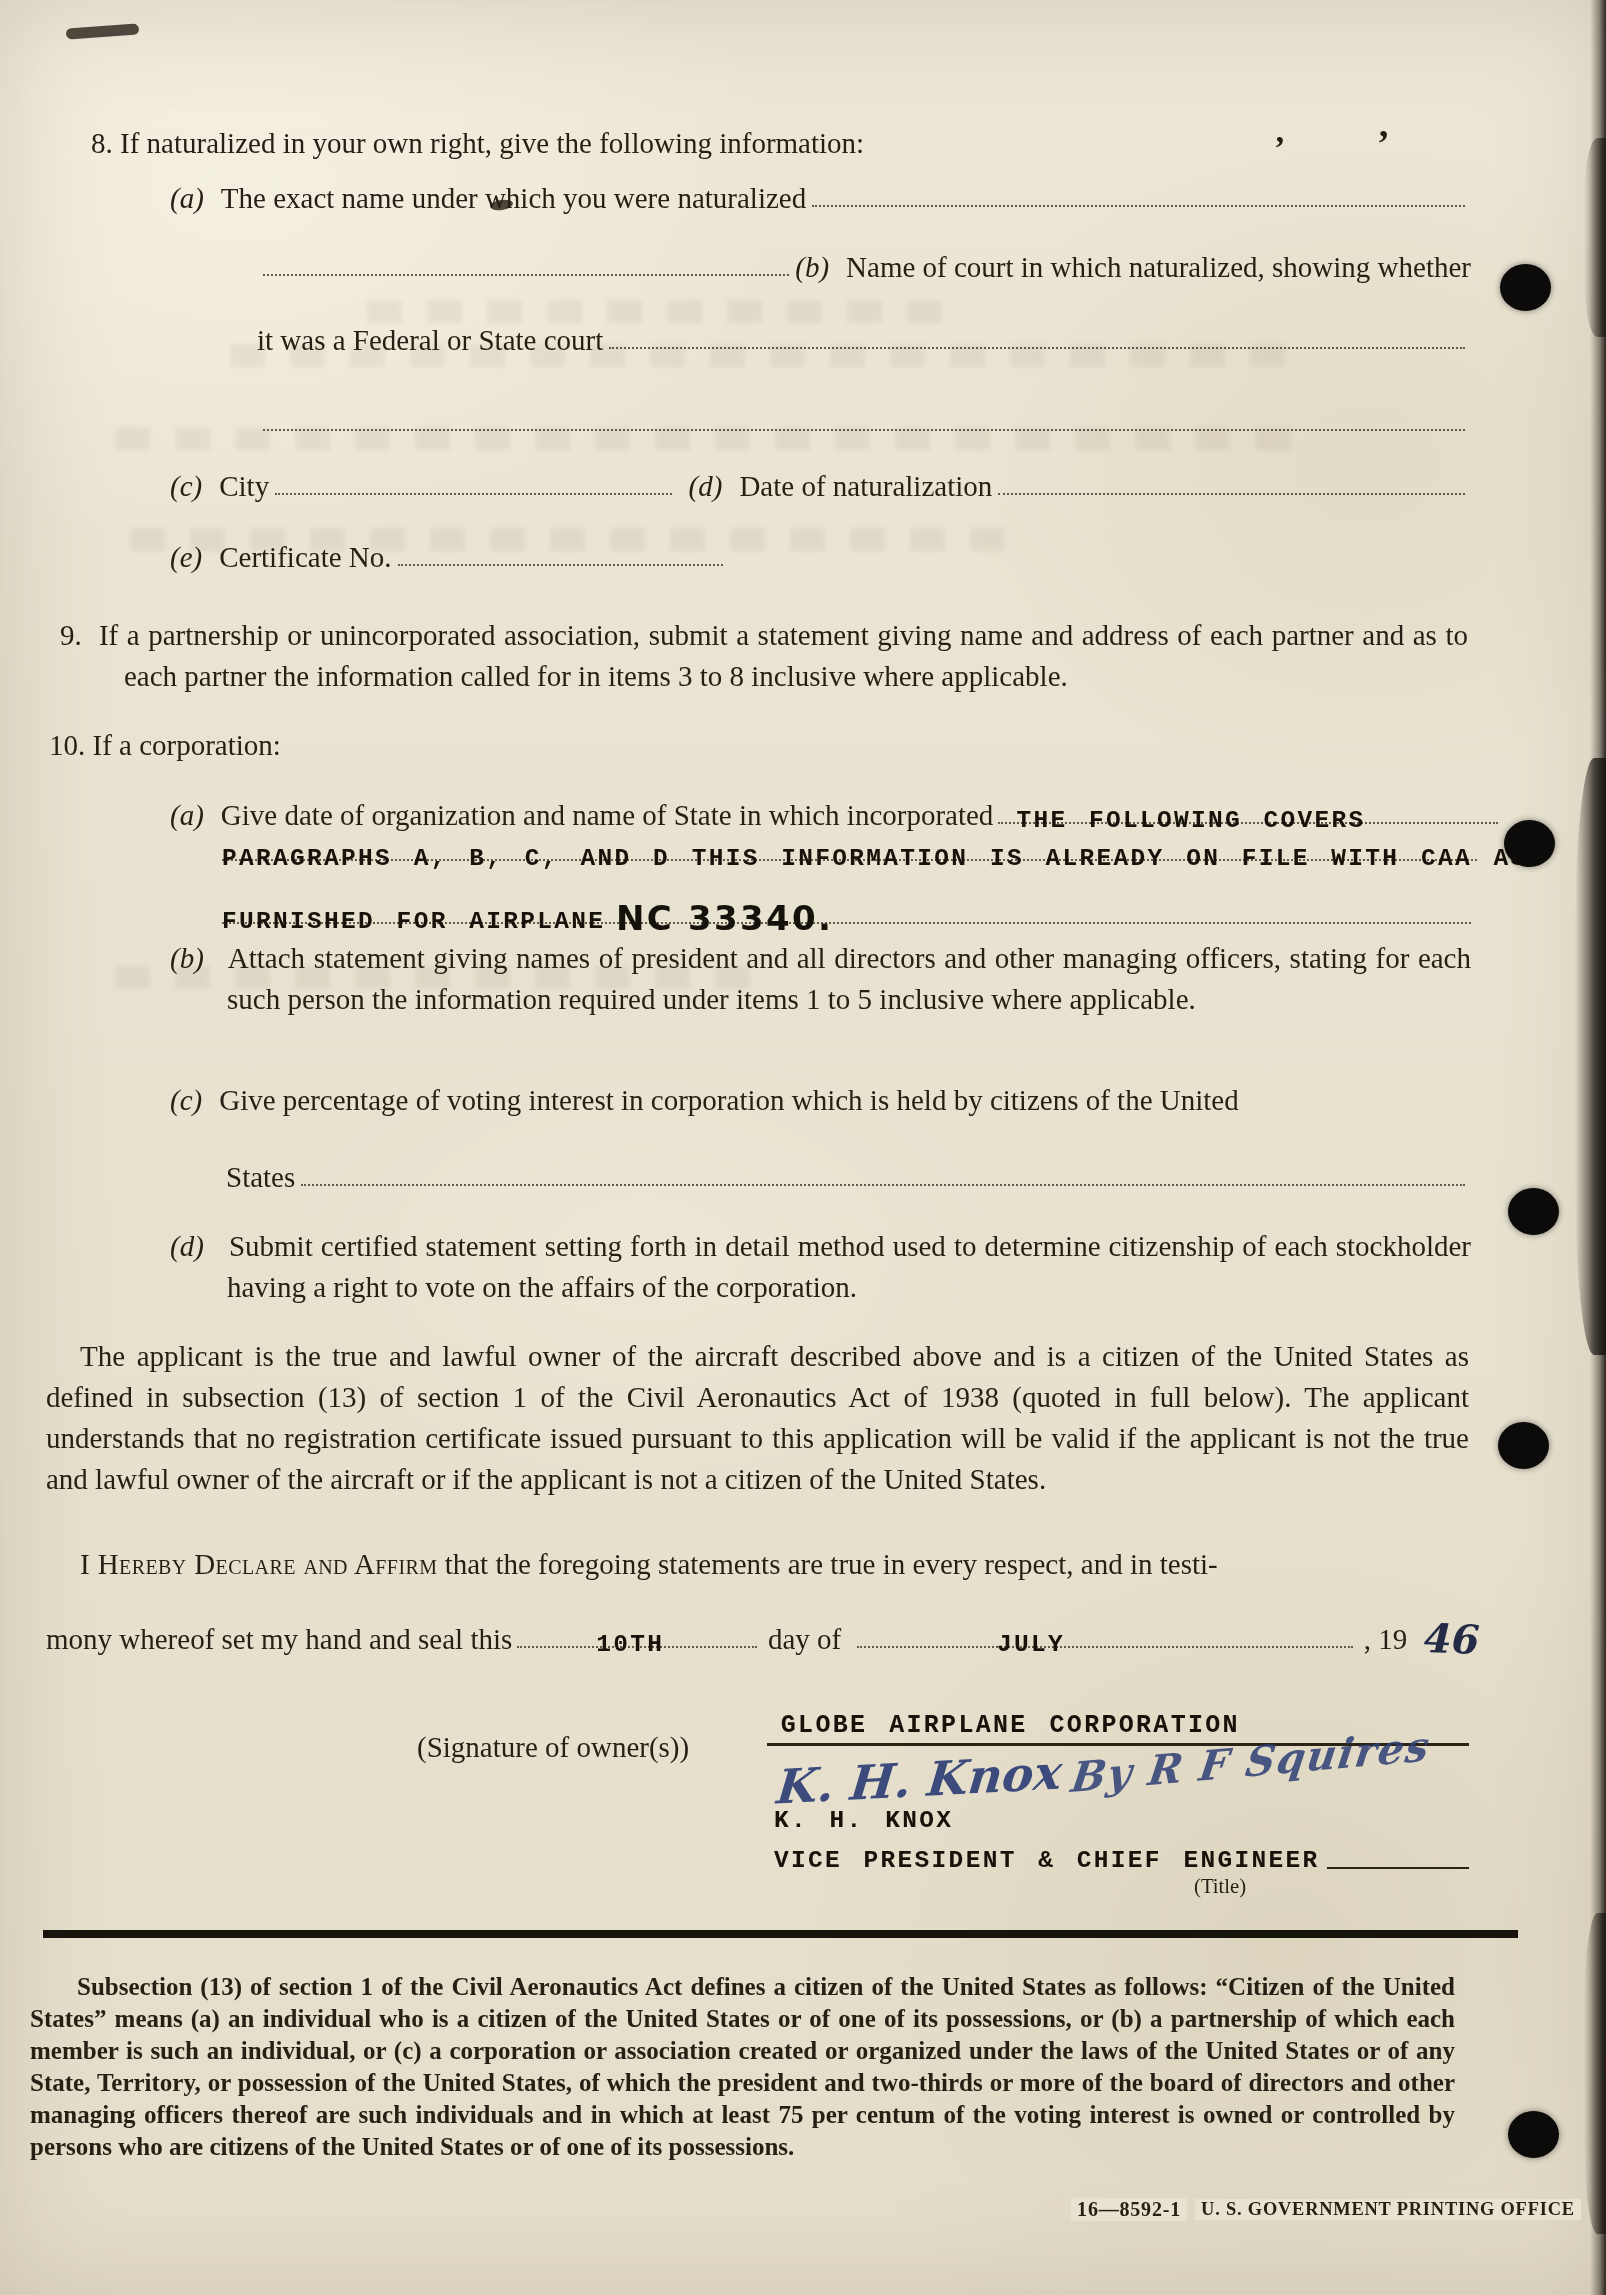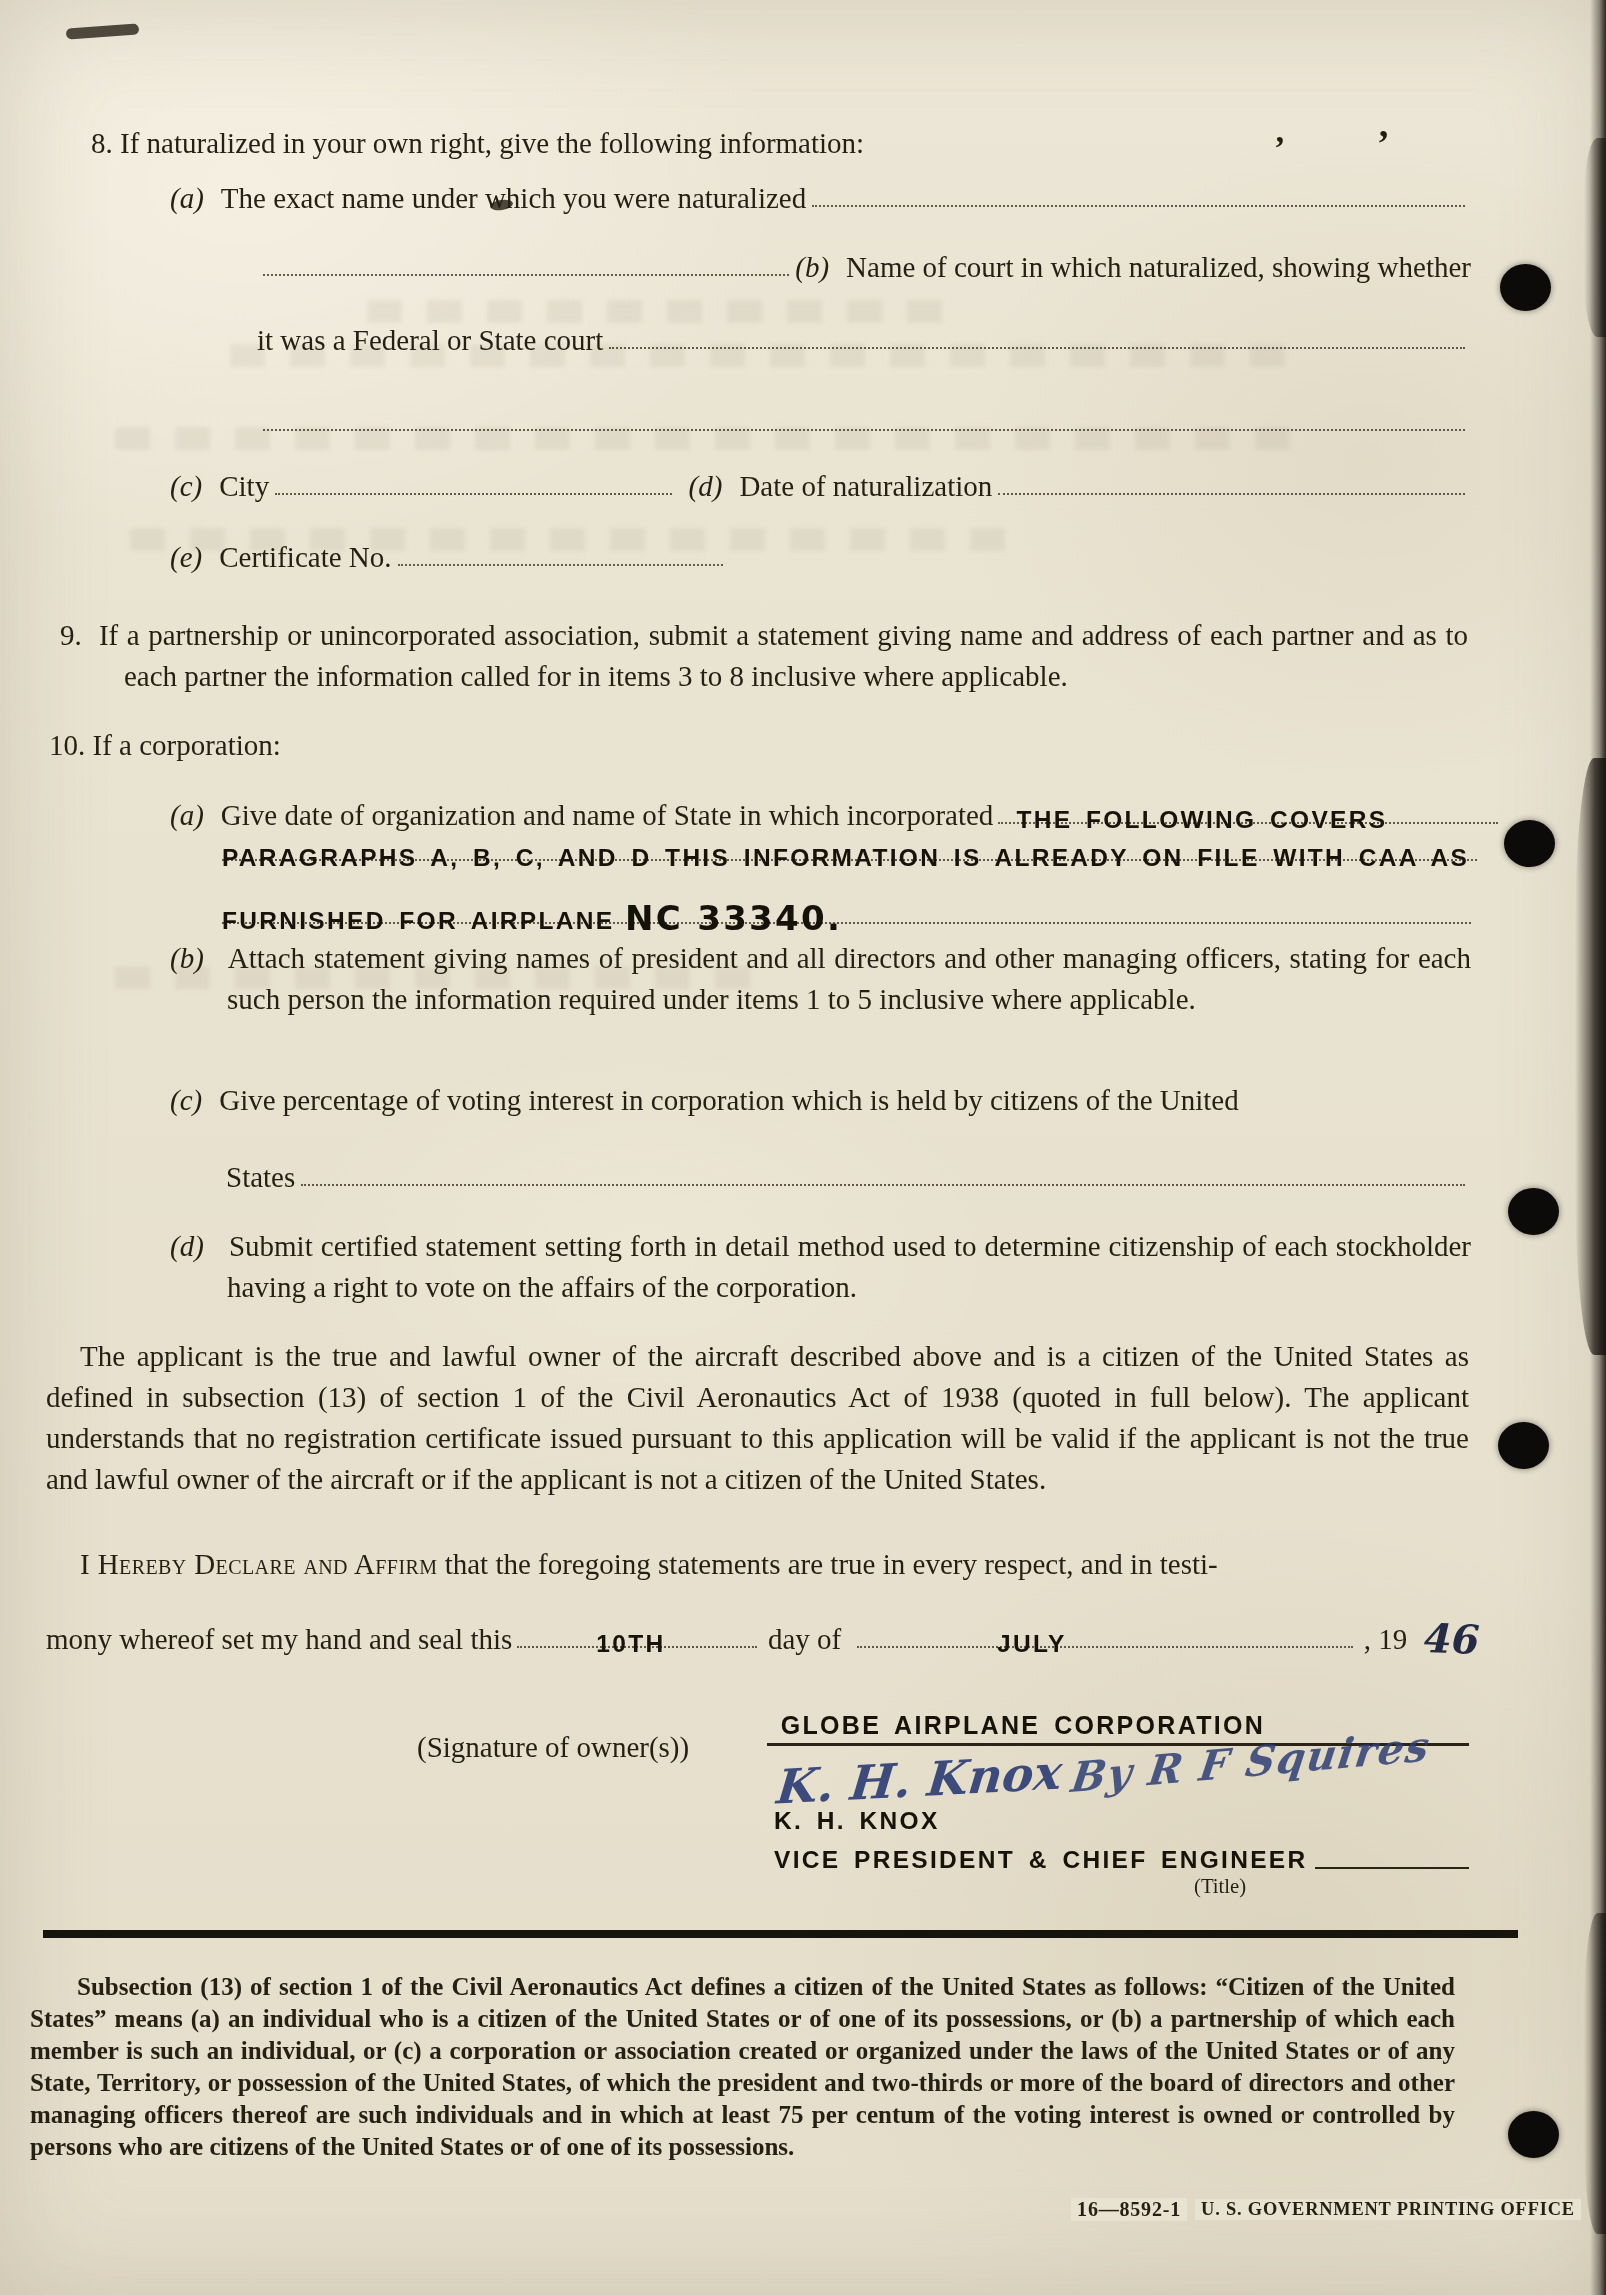--- a/index.html
+++ b/index.html
@@ -17,21 +17,21 @@
     box-shadow: inset 0 0 107px rgba(120,105,80,.22);
   }
   .abs { position:absolute; }
   .row { position:absolute; display:flex; align-items:flex-end; height:41px; }
   .lbl { font-style:italic; flex:0 0 auto; margin-right:17px; white-space:nowrap; }
   .txt { flex:0 0 auto; white-space:nowrap; }
   .dots { flex:1 1 auto; border-bottom:2.3px dotted rgba(62,54,40,.8); margin:0 6.1px 7.7px 6.1px; min-width:23px; }
   .hang { padding-left:64px; text-indent:-64px; text-align:justify; line-height:41px; }
   .hang-sub { padding-left:57px; text-indent:-57px; text-align:justify; line-height:41px; }
   .para { text-align:justify; line-height:41px; }
-  .typed { font-family:Liberation Sans, sans-serif; font-weight:700; font-size:24.5px;
+  .typed { font-family:Liberation Mono, monospace; font-weight:700; font-size:24.5px;
            letter-spacing:2.3px; word-spacing:4.6px; color:#17120a; white-space:nowrap; }
   .smallcaps { font-variant:small-caps; letter-spacing:0.4px; }
   .script { font-family:"DejaVu Serif", serif; font-style:italic; font-weight:700; color:#2e3f76; white-space:nowrap; }
   .dotfill { flex:1 1 auto; position:relative; align-self:stretch; min-width:46px; }
   .dotfill::before { content:""; position:absolute; left:4.6px; right:0; bottom:7.7px;
                      border-bottom:2.3px dotted rgba(62,54,40,.8); }
   .dotfill .typed { position:absolute; left:23px; bottom:-1.5px; }
   .ruleline { position:absolute; left:0; right:0; bottom:7.7px; border-bottom:2.3px dotted rgba(62,54,40,.8); }
   .overtyped { margin-bottom:-3.1px; position:relative; }
   .nc { font-family:"DejaVu Sans", sans-serif; font-weight:700; font-size:34px; letter-spacing:2.3px;

